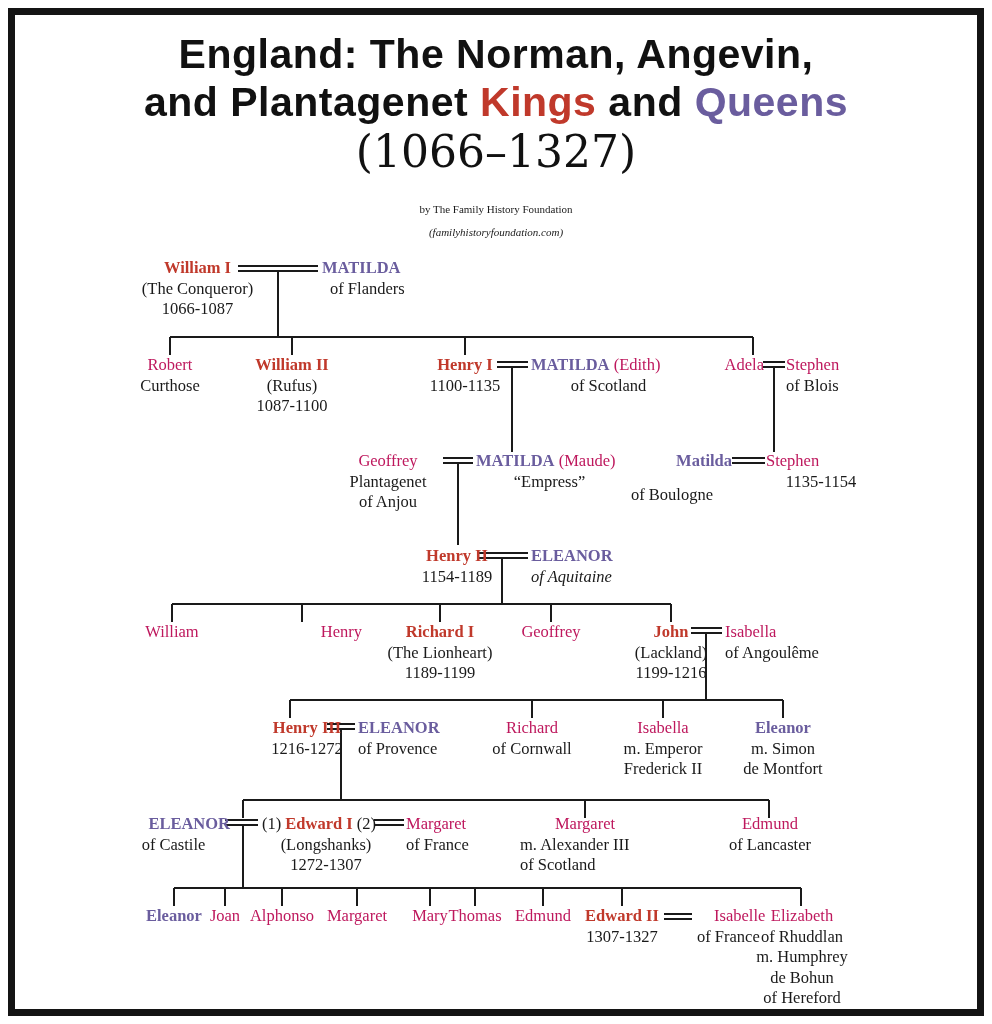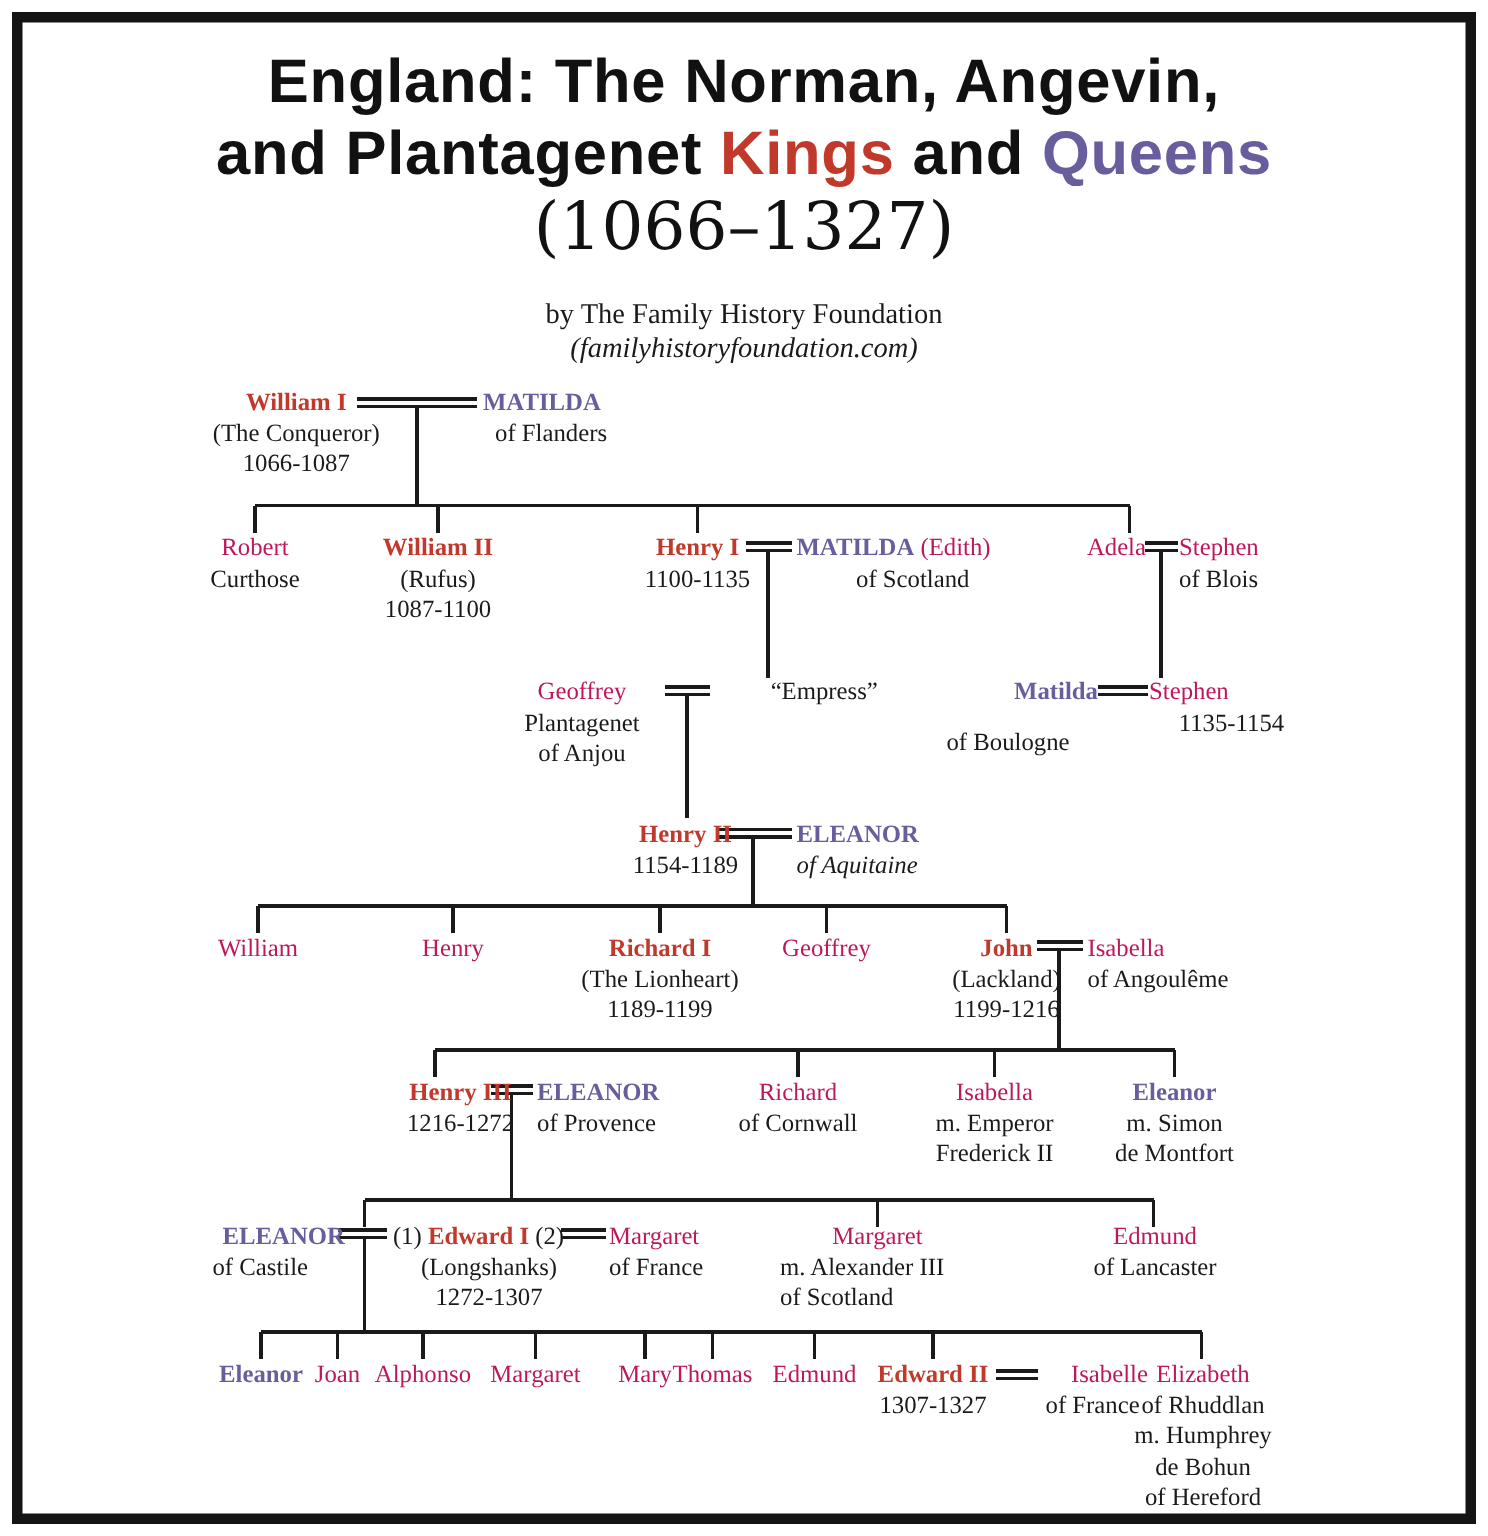--- a/index.html
+++ b/index.html
@@ -51,21 +51,21 @@
     line-height: 44px;
     color: #111111;
     margin-top: 4px;
   }
   #byline {
     position: absolute;
     left: 0;
     top: 198px;
     width: 992px;
     text-align: center;
-    font-size: 19px;
+    font-size: 11px;
     line-height: 23px;
     color: #1a1a1a;
   }
   #byline .site { font-style: italic; }
 
   
   #lines {
     position: absolute;
     left: 0;
     top: 0;
@@ -236,20 +236,21 @@
     <span class="nm plain">Stephen</span>
     <span class="sub" style="text-align:left;">of Blois</span>
   </div>
 
   <div class="person" style="left:333px; top:451px; width:110px;">
     <span class="nm plain">Geoffrey</span>
     <span class="sub">Plantagenet</span>
     <span class="sub">of Anjou</span>
   </div>
   <div class="person" style="left:476px; top:451px; width:200px; text-align:left;">
+    <span class="nm"><span class="queen-caps">MATILDA</span><span class="plain"> (Maude)</span></span>
     <span class="sub" style="text-align:center; width:147px;">“Empress”</span>
   </div>
   <div class="person" style="left:637px; top:451px; width:95px; text-align:right;">
     <span class="nm queen-mixed">Matilda</span>
     <span class="sub" style="text-align:center; width:120px; margin-left:-25px;margin-top:13px;">of Boulogne</span>
   </div>
   <div class="person" style="left:766px; top:451px; width:110px; text-align:left;">
     <span class="nm plain">Stephen</span>
     <span class="sub" style="text-align:center;">1135-1154</span>
   </div>
@@ -259,21 +260,21 @@
     <span class="sub">1154-1189</span>
   </div>
   <div class="person" style="left:531px; top:546px; width:150px; text-align:left;">
     <span class="nm queen-caps">ELEANOR</span>
     <span class="sub" style="text-align:left;font-style:italic;">of Aquitaine</span>
   </div>
 
   <div class="person" style="left:112px; top:622px; width:120px;">
     <span class="nm plain">William</span>
   </div>
-  <div class="person" style="left:242px; top:622px; width:120px;">
+  <div class="person" style="left:242px; top:622px; width:120px;text-align:right;">
     <span class="nm plain">Henry</span>
   </div>
   <div class="person" style="left:362px; top:622px; width:156px;">
     <span class="nm king">Richard I</span>
     <span class="sub">(The Lionheart)</span>
     <span class="sub">1189-1199</span>
   </div>
   <div class="person" style="left:491px; top:622px; width:120px;">
     <span class="nm plain">Geoffrey</span>
   </div>

